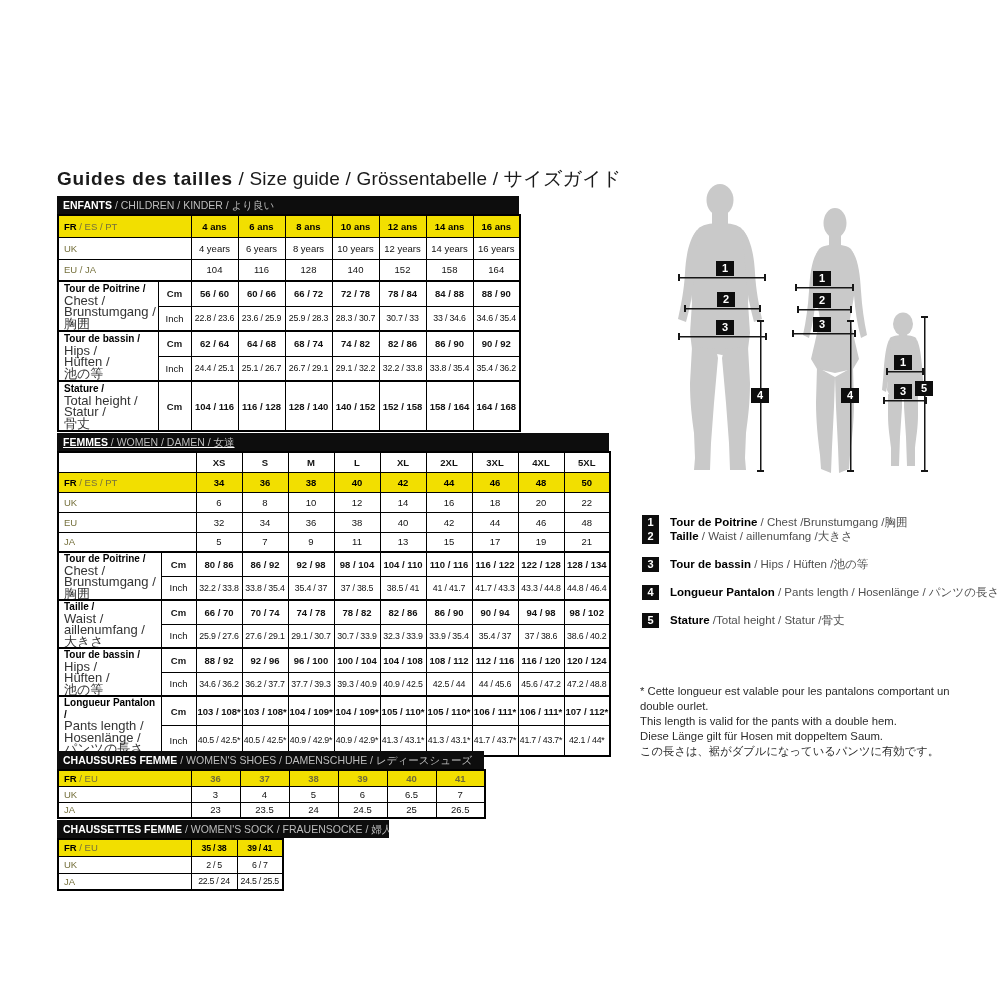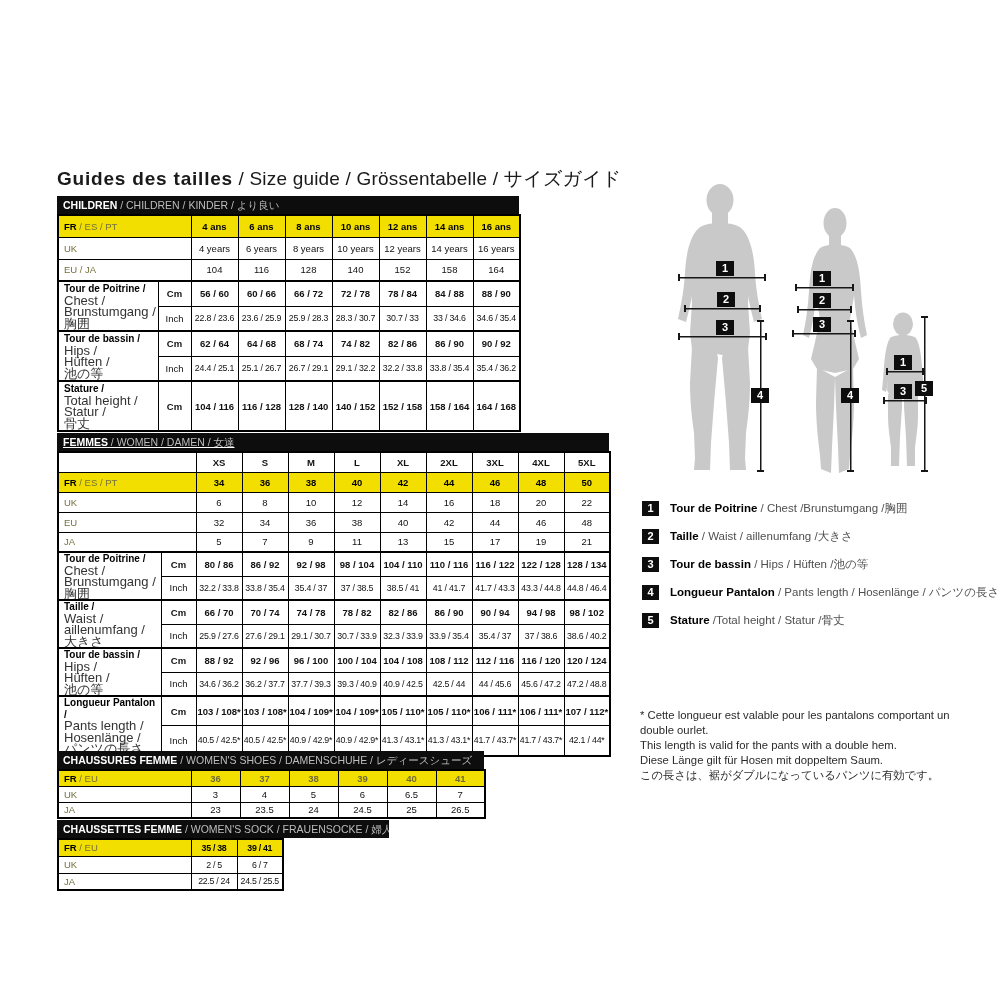--- a/index.html
+++ b/index.html
@@ -34,33 +34,33 @@
          background:linear-gradient(#161616,#161616) 0 50%/100% 1.5px no-repeat;}
   .vline{position:absolute;width:7px;border-top:2px solid #161616;border-bottom:2px solid #161616;
          background:linear-gradient(#161616,#161616) 50% 0/1.5px 100% no-repeat;}
   .mbox{position:absolute;width:18px;height:15px;background:#0d0d0d;color:#fff;font-weight:bold;
         font-size:11px;line-height:15px;text-align:center;}
   .legend-item{position:absolute;left:642px;height:17px;white-space:nowrap;font-size:11.5px;line-height:16px;}
   .legend-item .lbox{display:inline-block;width:17px;height:15px;background:#0d0d0d;color:#fff;
         font-weight:bold;font-size:11px;line-height:15px;text-align:center;vertical-align:middle;margin-right:11px;}
   .legend-item .lbold{font-weight:bold;color:#000;}
   .legend-item .lrest{color:#4f4f4f;}
-  .footnote{position:absolute;left:640px;top:708px;width:345px;font-size:11.3px;line-height:15px;color:#2b2b2b;}
+  .footnote{position:absolute;left:640px;top:684px;width:345px;font-size:11.3px;line-height:15px;color:#2b2b2b;}
 </style>
 </head>
 <body>
 
 <div class="page">
 
   <div class="title">
     <span class="t-bold">Guides des tailles</span><span> / Size guide / Grössentabelle / サイズガイド</span>
   </div>
 
   <div class="tbl-wrap" id="t-enfants" style="left:57px;top:196px">
-      <div class="sec-hdr" style="width: 462px;"><strong>CHILDREN</strong><span class="sec-rest"> / CHILDREN / KINDER / より良い</span></div>
+      <div class="sec-hdr" style="width: 462px;"><strong>ENFANTS</strong><span class="sec-rest"> / CHILDREN / KINDER / より良い</span></div>
       <table class="grid" style="width: 462px;">
         <colgroup>
           <col style="width: 100px;">
           <col style="width: 33px;">
           <col style="width: 47px;">
           <col style="width: 47px;">
           <col style="width: 47px;">
           <col style="width: 47px;">
           <col style="width: 47px;">
           <col style="width: 47px;">
@@ -487,21 +487,21 @@
   <div class="vline" style="left:847px;top:320px;height:148px"></div>
   <div class="mbox" style="left:841px;top:388px">4</div>
 
   <div class="mline" style="left:886px;top:368px;width:34px"></div>
   <div class="mbox" style="left:894px;top:355px">1</div>
   <div class="mline" style="left:883px;top:397px;width:40px"></div>
   <div class="mbox" style="left:894px;top:384px">3</div>
   <div class="vline" style="left:921px;top:316px;height:152px"></div>
   <div class="mbox" style="left:915px;top:381px">5</div>
 
-  <div class="legend-item" style="top:500px">
+  <div class="legend-item" style="top:514px">
     <span class="lbox">1</span><span class="lbold">Tour de Poitrine</span><span class="lrest"> / Chest /Brunstumgang /胸囲</span>
   </div>
   <div class="legend-item" style="top:528px">
     <span class="lbox">2</span><span class="lbold">Taille</span><span class="lrest"> / Waist / aillenumfang /大きさ</span>
   </div>
   <div class="legend-item" style="top:556px">
     <span class="lbox">3</span><span class="lbold">Tour de bassin</span><span class="lrest"> / Hips / Hüften /池の等</span>
   </div>
   <div class="legend-item" style="top:584px">
     <span class="lbox">4</span><span class="lbold">Longueur Pantalon</span><span class="lrest"> / Pants length / Hosenlänge / パンツの長さ</span>

